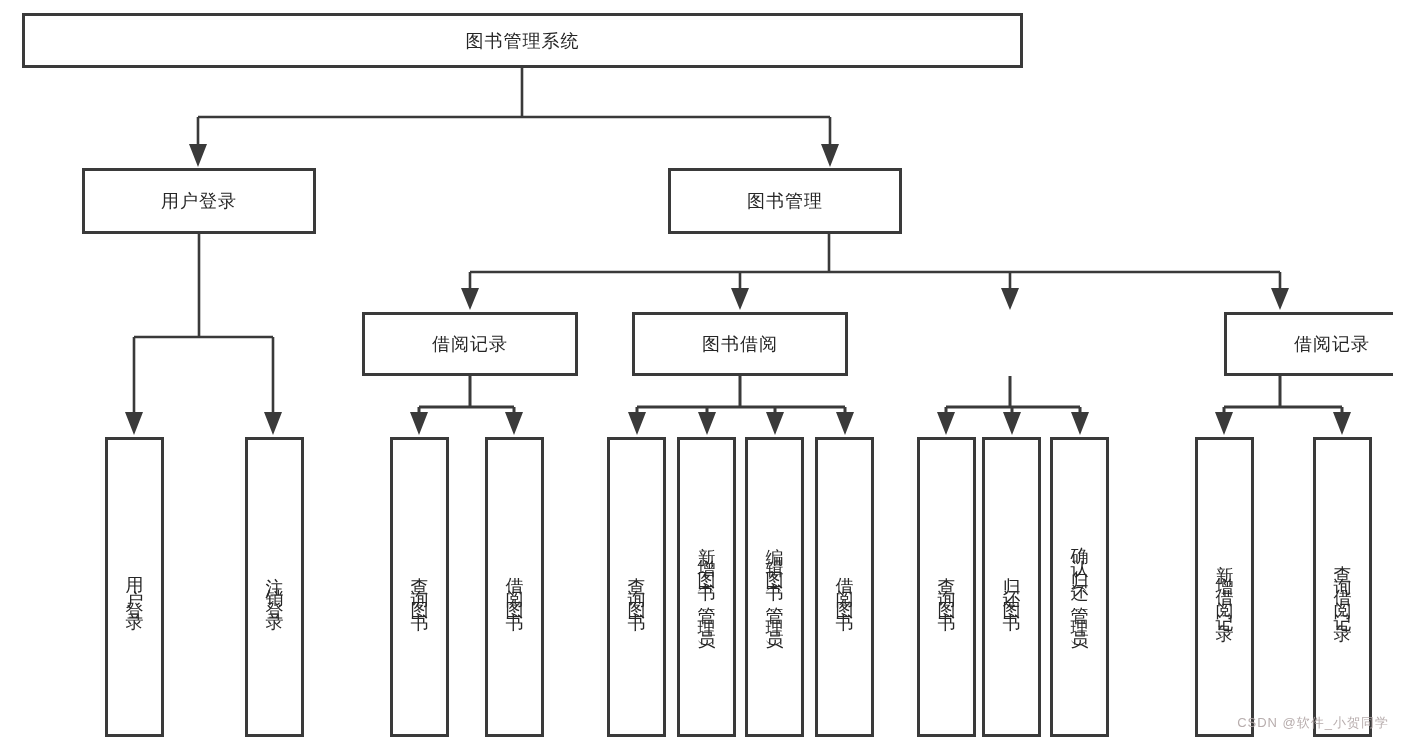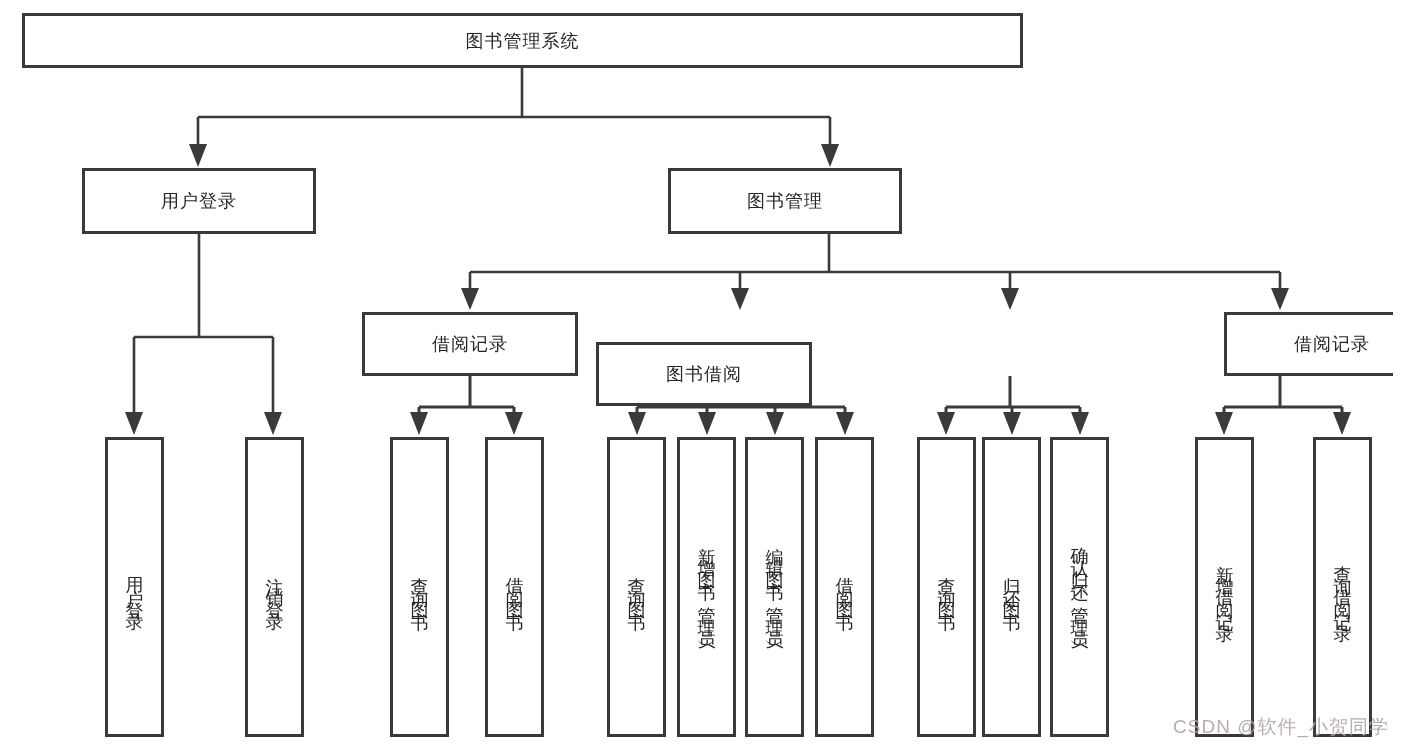--- a/index.html
+++ b/index.html
@@ -30,32 +30,32 @@
     line-height:1;
     white-space:nowrap;
   }
   
   .n-root{left:22px;top:13px;width:1001px;height:55px;}
   
   .n-l2a{left:82px;top:168px;width:234px;height:66px;}
   .n-l2b{left:668px;top:168px;width:234px;height:66px;}
   
   .n-l3{top:312px;width:216px;height:64px;}
-  .n-l3a{left:362px;} .n-l3b{left:596px;margin-top:30px;} .n-l3c{left:902px;} .n-l3d{left:1224px;}
+  .n-l3a{left:362px;} .n-l3b{left:632px;} .n-l3c{left:902px;} .n-l3d{left:1224px;}
   
   .leaf{top:437px;width:59px;height:300px;}
   .lf1{left:105px;} .lf2{left:245px;}
   .lf3{left:390px;} .lf4{left:485px;}
   .lf5{left:607px;} .lf6{left:677px;} .lf7{left:745px;} .lf8{left:815px;}
   .lf9{left:917px;} .lf10{left:982px;} .lf11{left:1050px;}
   .lf12{left:1195px;} .lf13{left:1313px;}
   #watermark{
     position:absolute;
     right:4px;top:714px;
-    font-size:19px;
+    font-size:13px;
     color:#b2a7a7;
     opacity:.92;
     letter-spacing:1px;
     z-index:5;
     white-space:nowrap;
   }
 </style>
 </head>
 <body>
 

